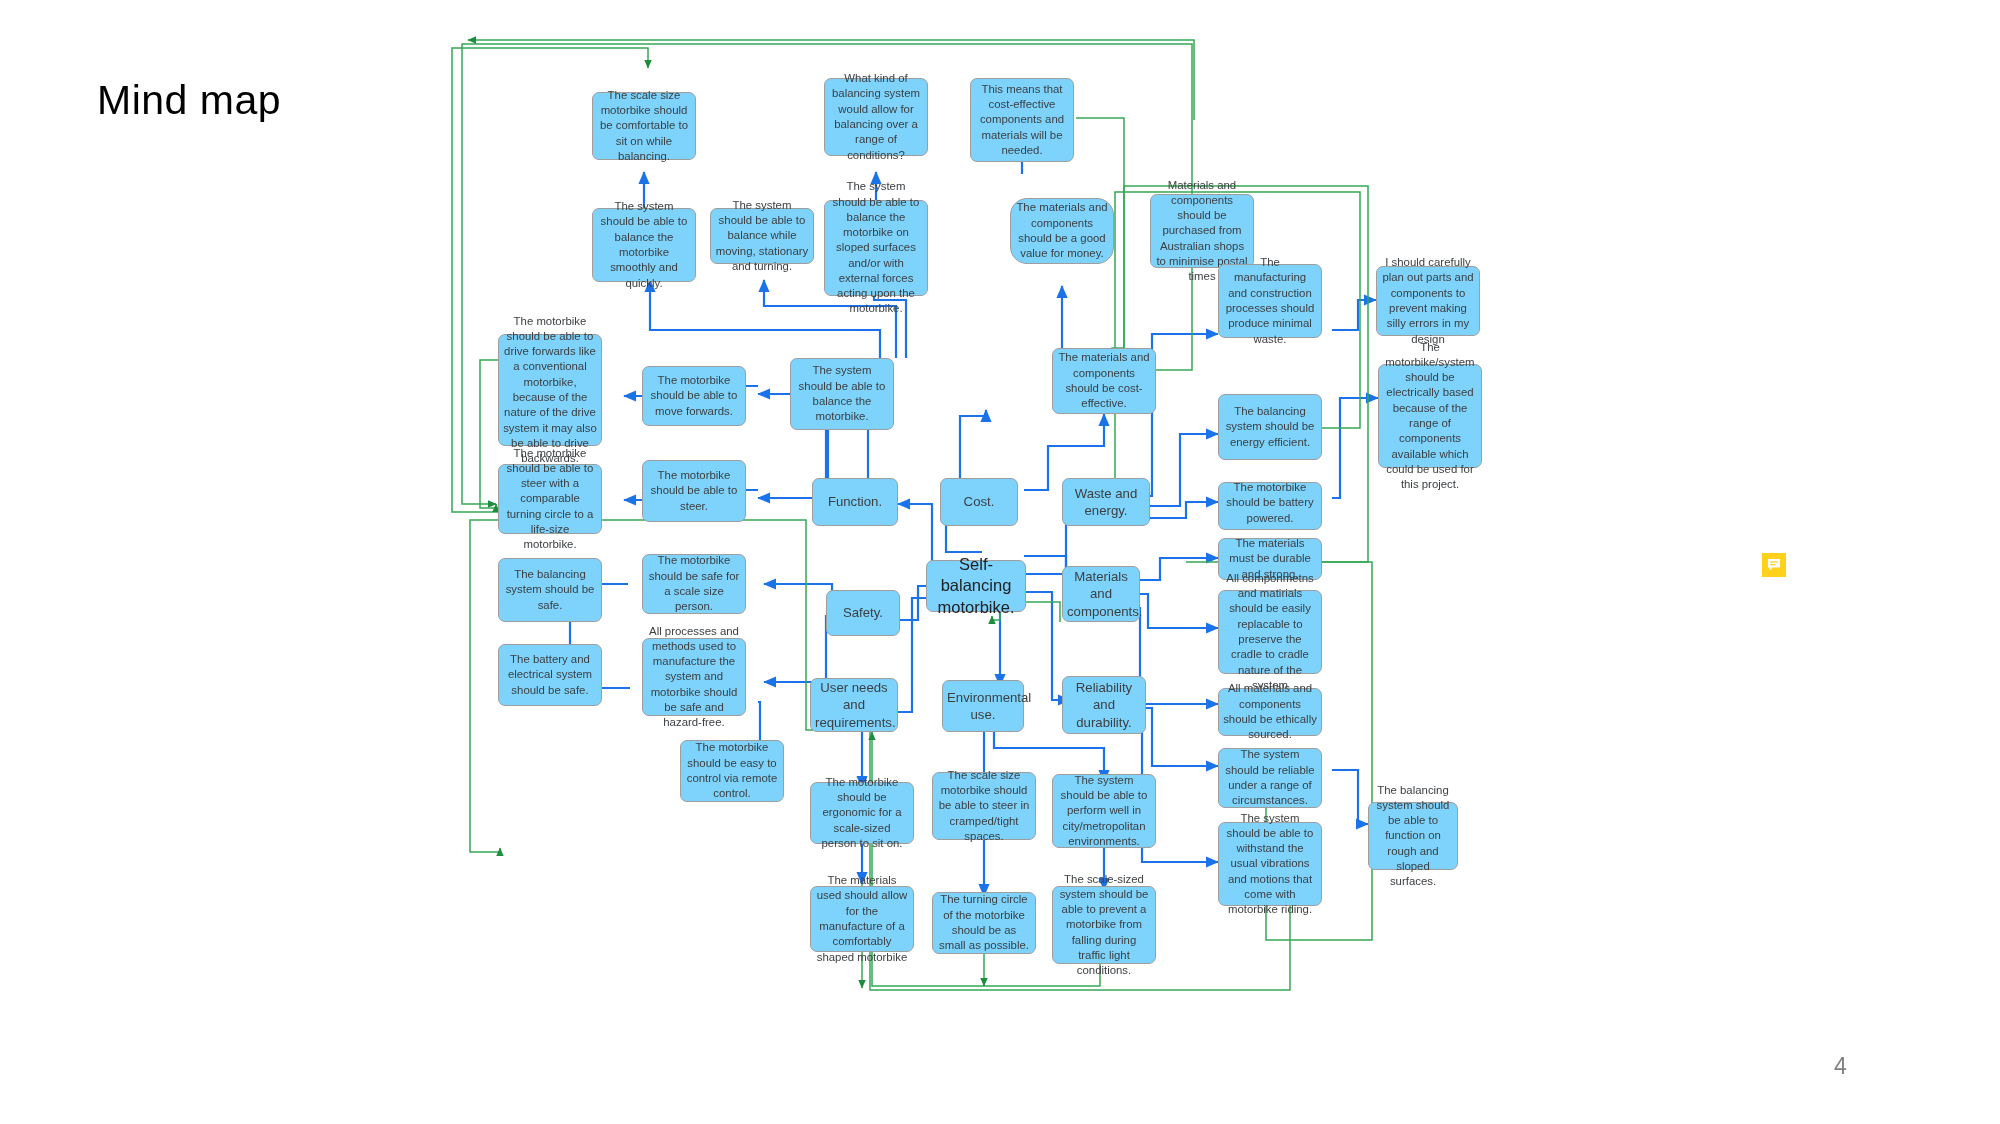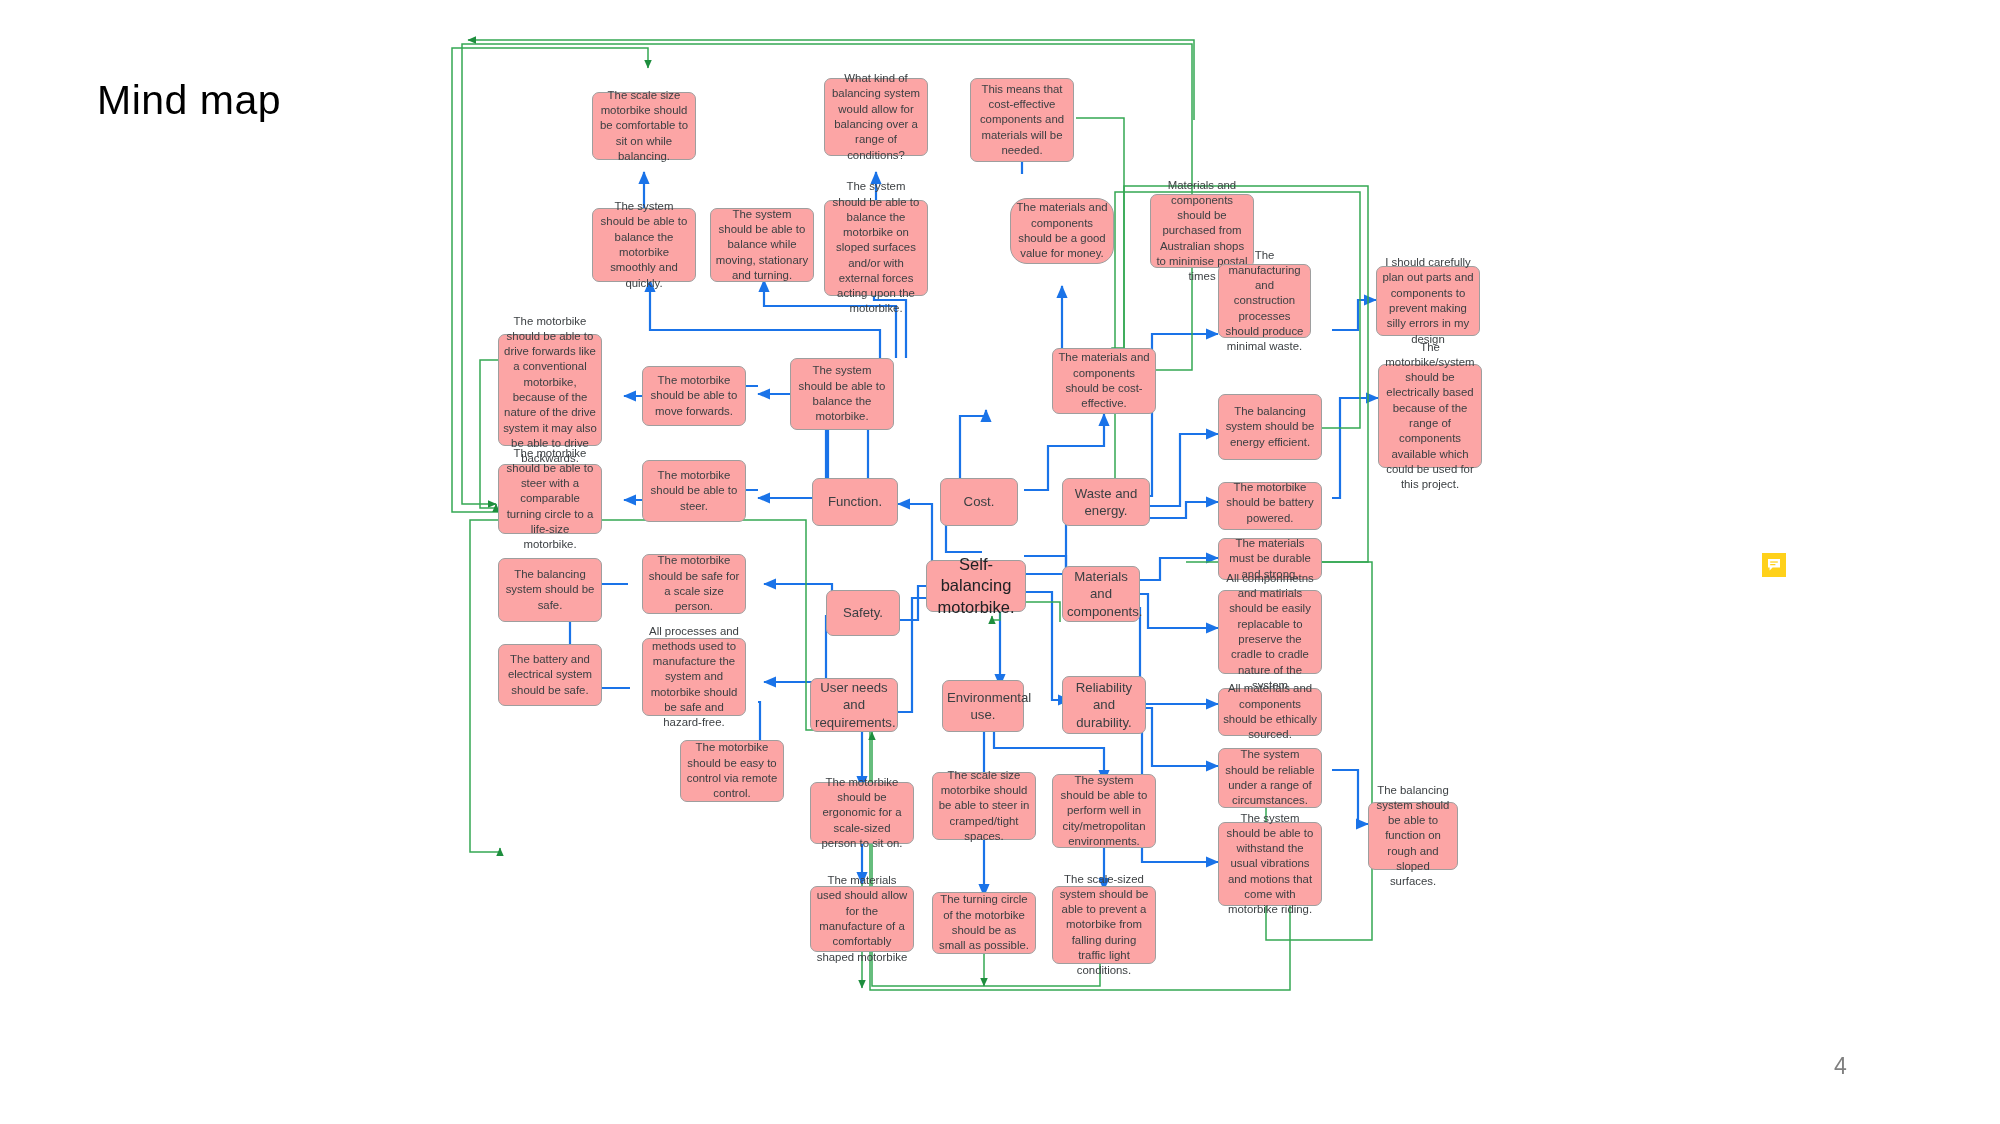--- a/index.html
+++ b/index.html
@@ -29,21 +29,21 @@
     width:24px; height:24px; background:#FFD11A;
     display:flex; align-items:center; justify-content:center;
   }
   #comment-icon svg { display:block; }
   #edges { position:absolute; left:0; top:0; width:2000px; height:1124px; }
 
   .node {
     position:absolute;
     border:1.3px solid #9e9e9e;
     border-radius:7px;
-    background:#fca5a5;
+    background:#7dd3fc;
     color:#3c4043;
     display:flex; align-items:center; justify-content:center;
     text-align:center;
     font-size:11.4px;
     line-height:1.34;
     padding:3px 4px;
     z-index:5;
   }
   .node.center {
     font-size:16.5px; line-height:1.3; color:#202124;
@@ -163,34 +163,34 @@
   <div class="node" style="left:824px; top:78px; width:104px; height:78px;">
       <span>What kind of balancing system would allow for balancing over a range of conditions?</span>
     </div>
   <div class="node" style="left:970px; top:78px; width:104px; height:84px;">
       <span>This means that cost-effective components and materials will be needed.</span>
     </div>
 
   <div class="node" style="left:592px; top:208px; width:104px; height:74px;">
       <span>The system should be able to balance the motorbike smoothly and quickly.</span>
     </div>
-  <div class="node" style="left:710px; top:208px; width:104px; height:74px;">
+  <div class="node" style="left:710px; top:208px; width:104px; height:56px;">
       <span>The system should be able to balance while moving, stationary and turning.</span>
     </div>
   <div class="node" style="left:824px; top:200px; width:104px; height:96px;">
       <span>The system should be able to balance the motorbike on sloped surfaces and/or with external forces acting upon the motorbike.</span>
     </div>
   <div class="node" style="left:1010px; top:198px; width:104px; height:66px;border-radius:17px;">
       <span>The materials and components should be a good value for money.</span>
     </div>
   <div class="node" style="left:1150px; top:194px; width:104px; height:74px;">
       <span>Materials and components should be purchased from Australian shops to minimise postal times</span>
     </div>
 
-  <div class="node" style="left:1218px; top:264px; width:93px; height:74px;">
+  <div class="node" style="left:1218px; top:264px; width:104px; height:74px;">
       <span>The manufacturing and construction processes should produce minimal waste.</span>
     </div>
   <div class="node" style="left:1376px; top:266px; width:104px; height:70px;">
       <span>I should carefully plan out parts and components to prevent making silly errors in my design</span>
     </div>
   <div class="node" style="left:1378px; top:364px; width:104px; height:104px;">
       <span>The motorbike/system should be electrically based because of the range of components available which could be used for this project.</span>
     </div>
 
   <div class="node" style="left:498px; top:334px; width:104px; height:112px;">

